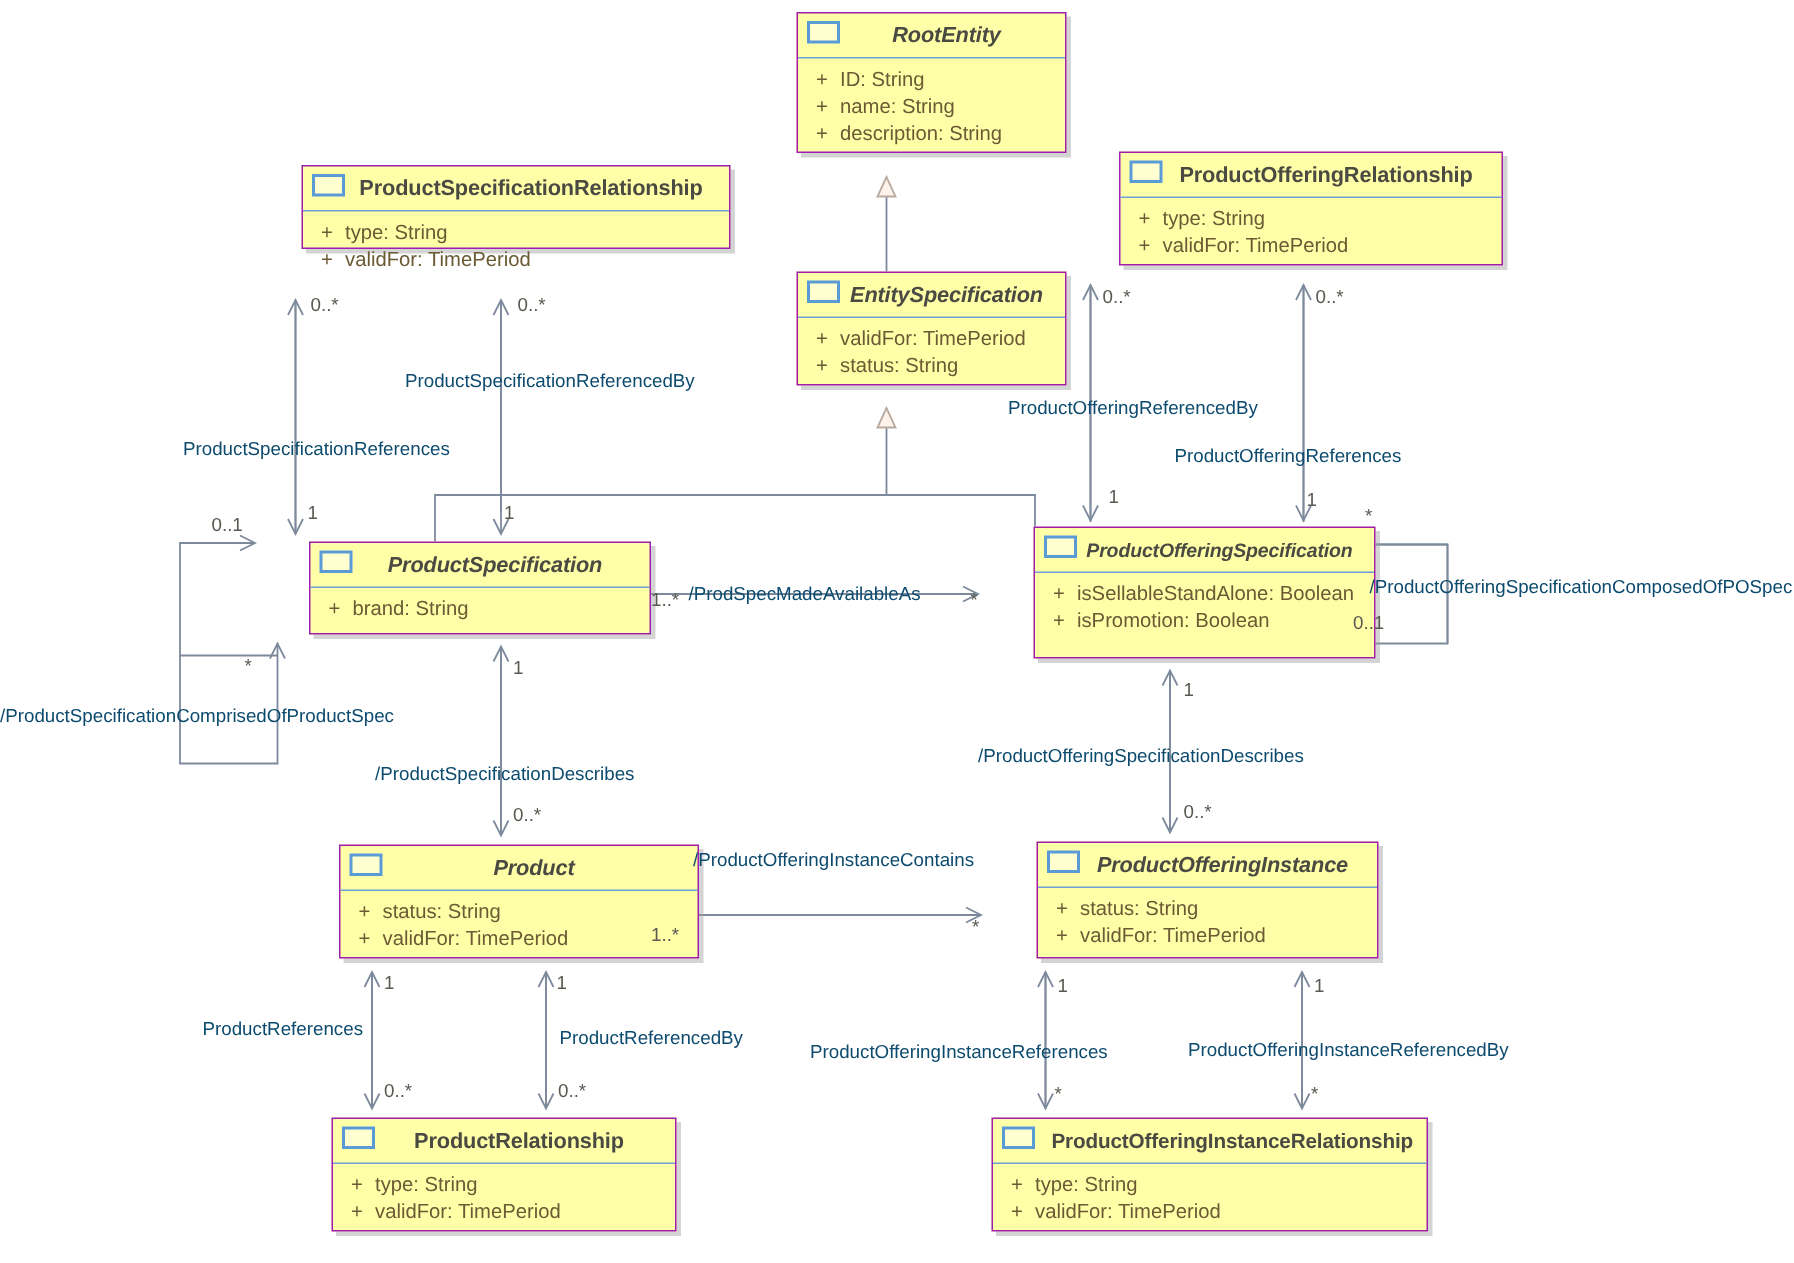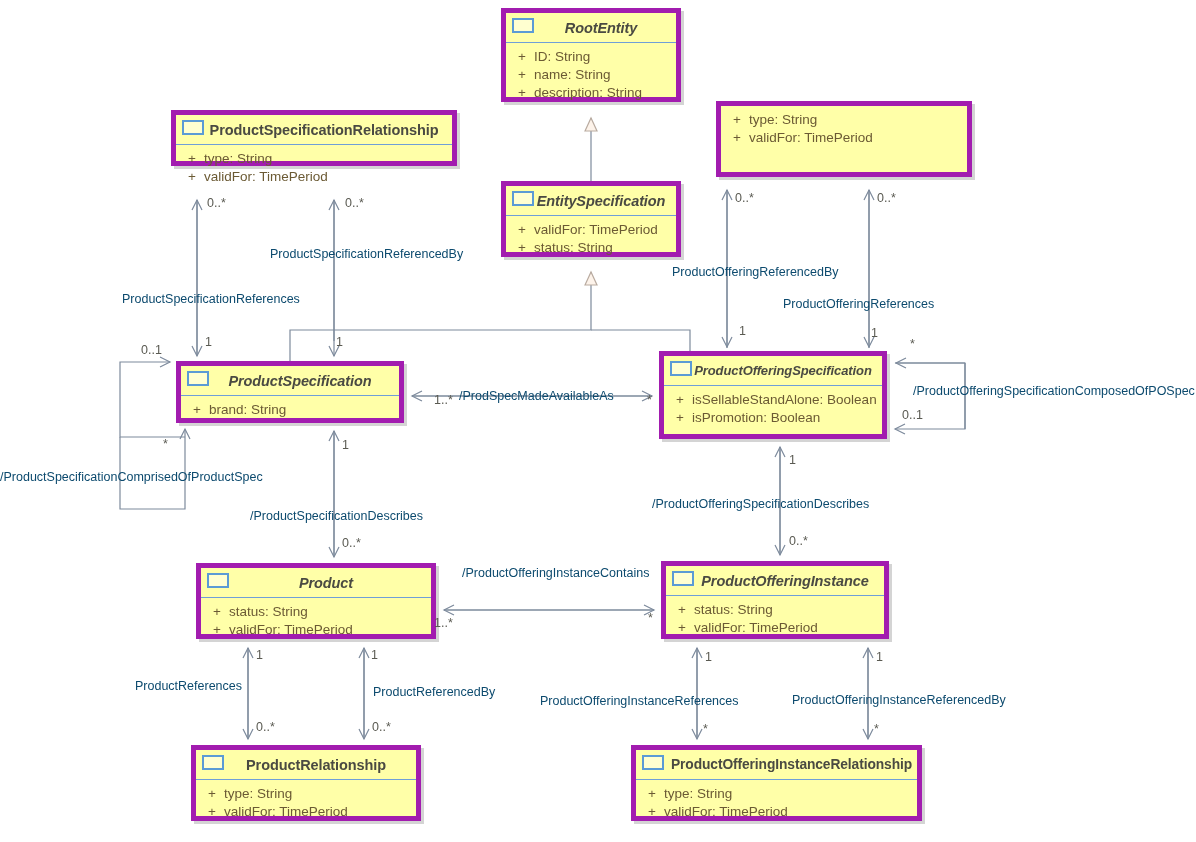--- a/index.html
+++ b/index.html
@@ -17,22 +17,23 @@
   #edges {
     position: absolute; left: 0; top: 0;
     width: 1196px; height: 842px;
     pointer-events: none;
   }
 
   
   .uml-class {
     position: absolute;
     background: #ffffa8;
-    border: 5px solid #a21caf;
+    border: 1px solid #a21caf;
     box-shadow: 3px 3px 0 0 rgba(160,160,160,0.45);
+    margin-left: 30px;
   }
   .uml-header {
     position: relative;
     height: 30px;
     border-bottom: 1px solid #6f9fd8;
     display: flex;
     align-items: center;
     justify-content: center;
   }
   .uml-stereo {
@@ -182,20 +183,24 @@
         <span>type: String</span>
       </div>
       <div class="uml-attr">
         <span class="vis">+</span>
         <span>validFor: TimePeriod</span>
       </div>
     </div>
   </div>
 
   <div class="uml-class" style="left:716px; top:101px; width:256px; height:76px;">
+    <div class="uml-header">
+      <span class="uml-stereo"></span>
+      <span class="uml-name">ProductOfferingRelationship</span>
+    </div>
     <div class="uml-attrs">
       <div class="uml-attr">
         <span class="vis">+</span>
         <span>type: String</span>
       </div>
       <div class="uml-attr">
         <span class="vis">+</span>
         <span>validFor: TimePeriod</span>
       </div>
     </div>

